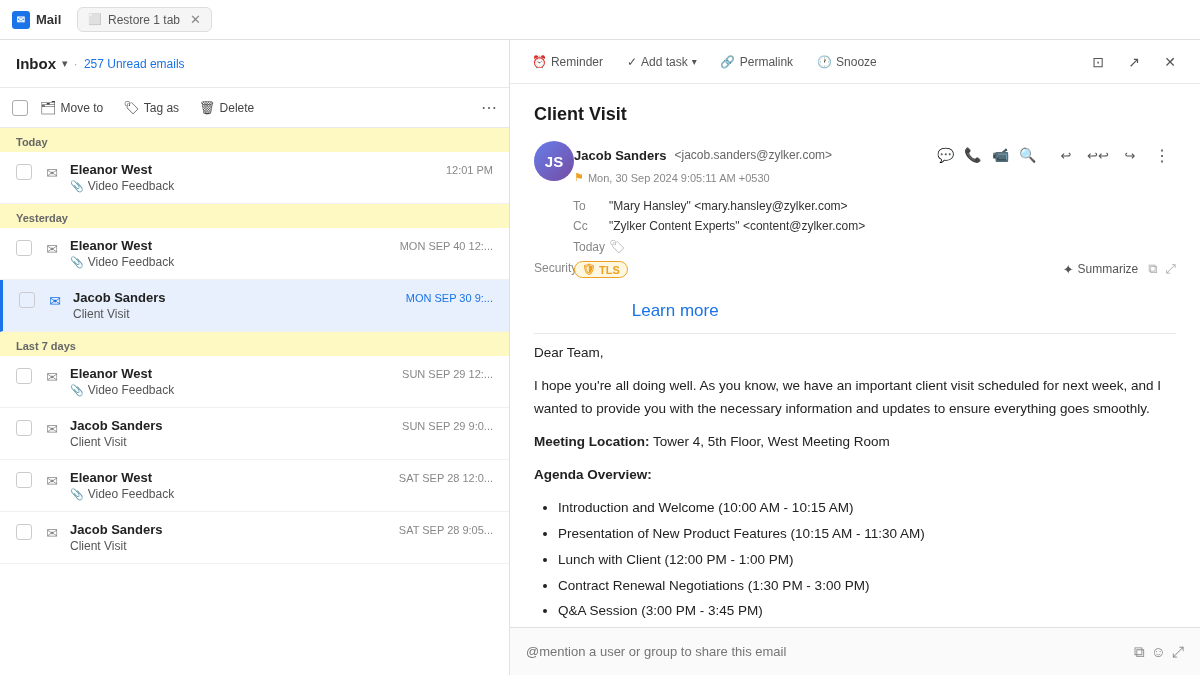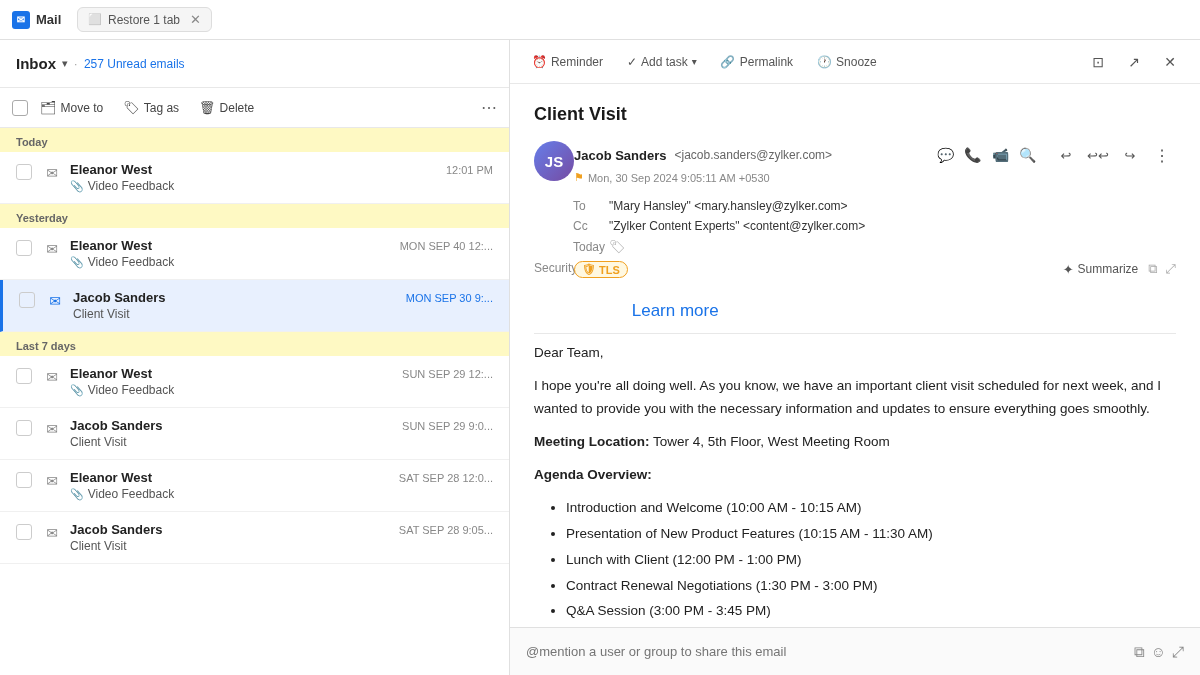--- a/index.html
+++ b/index.html
@@ -73,21 +73,21 @@
     .security-row { display: flex; align-items: flex-start; padding: 4px 0; font-size: 12px; gap: 4px; }
     .tls-badge { background: #fff8e1; color: #f0a020; border: 1px solid #f0a020; border-radius: 10px; padding: 1px 7px; font-size: 11px; font-weight: 600; display: flex; align-items: center; gap: 3px; }
     .learn-more { color: #1a73e8; text-decoration: none; cursor: pointer; font-size: 17px; margin-top: 40px; }
     .summarize-btn { margin-left: auto; display: flex; align-items: center; gap: 4px; font-size: 12px; color: #555; cursor: pointer; }
     .summarize-icon { font-size: 13px; }
     .meta-divider { border: none; border-top: 1px solid #e8e8e8; margin: 8px 0; }
 
     
     .email-body { font-size: 13.5px; color: #222; line-height: 1.7; }
     .email-body p { margin-bottom: 10px; }
-    .email-body ul { margin-left: 32px; margin-top: 4px; }
+    .email-body ul { margin-left: 24px; margin-top: 4px; }
     .email-body li { margin-bottom: 3px; }
     .bold { font-weight: 700; }
 
     
     .reply-bar { height: 48px; border-top: 1px solid #e0e0e0; display: flex; align-items: center; padding: 0 16px; gap: 24px; background: #fafafa; flex-shrink: 0; }
     .reply-input { flex: 1; border: none; background: transparent; outline: none; font-size: 13px; color: #888; }
     .reply-icons { display: flex; gap: 6px; align-items: center; }
     .reply-icon { color: #888; cursor: pointer; font-size: 15px; }
 
     

